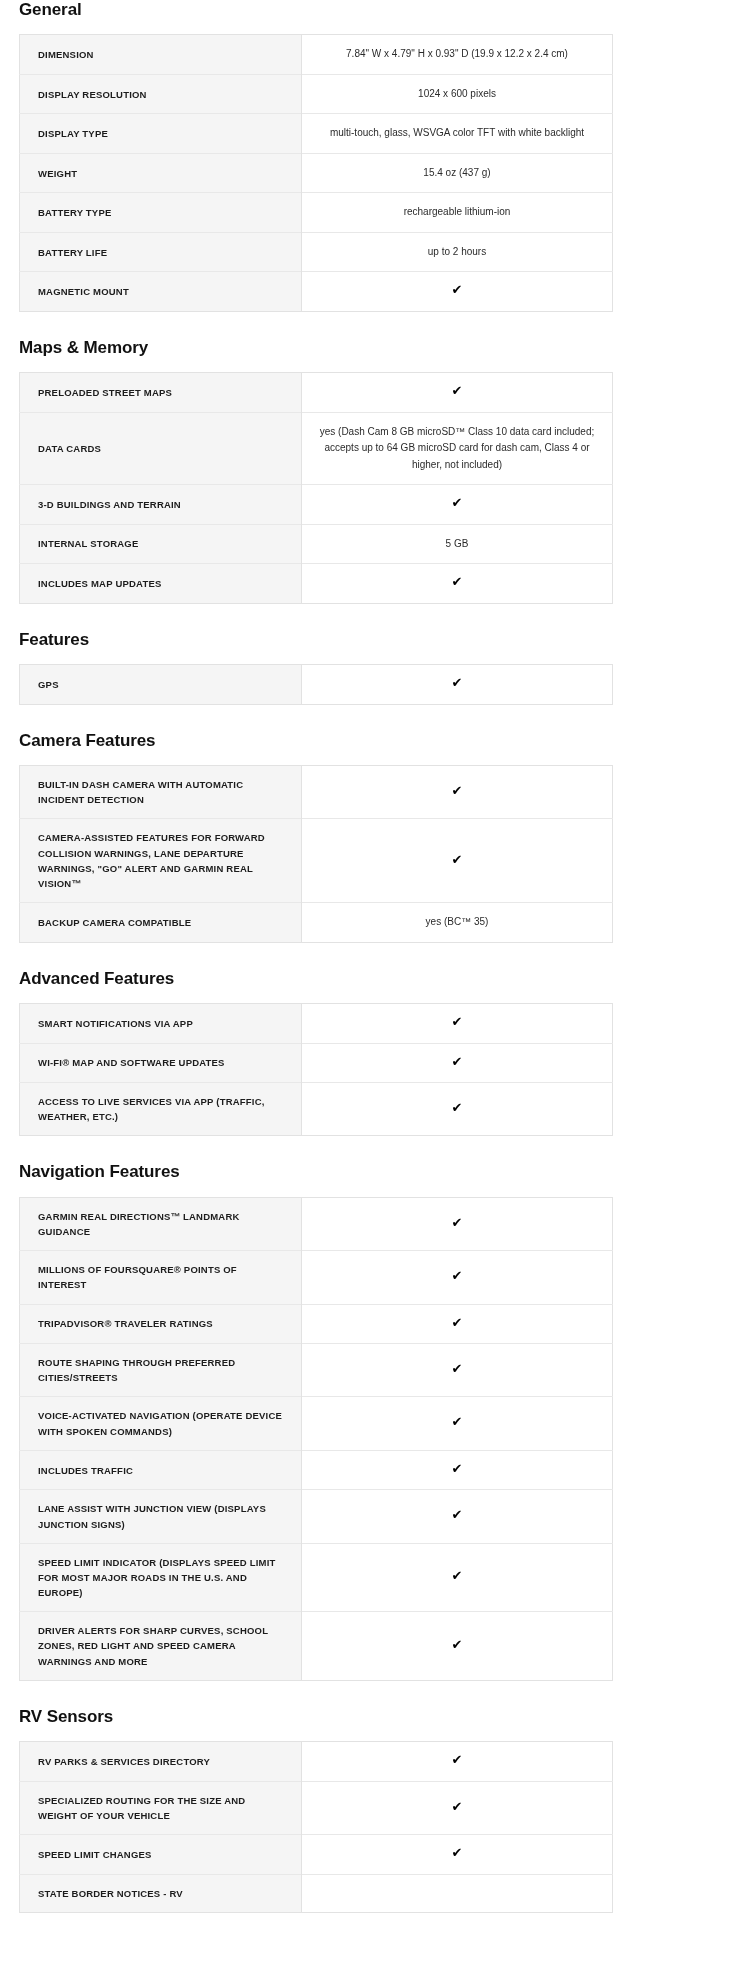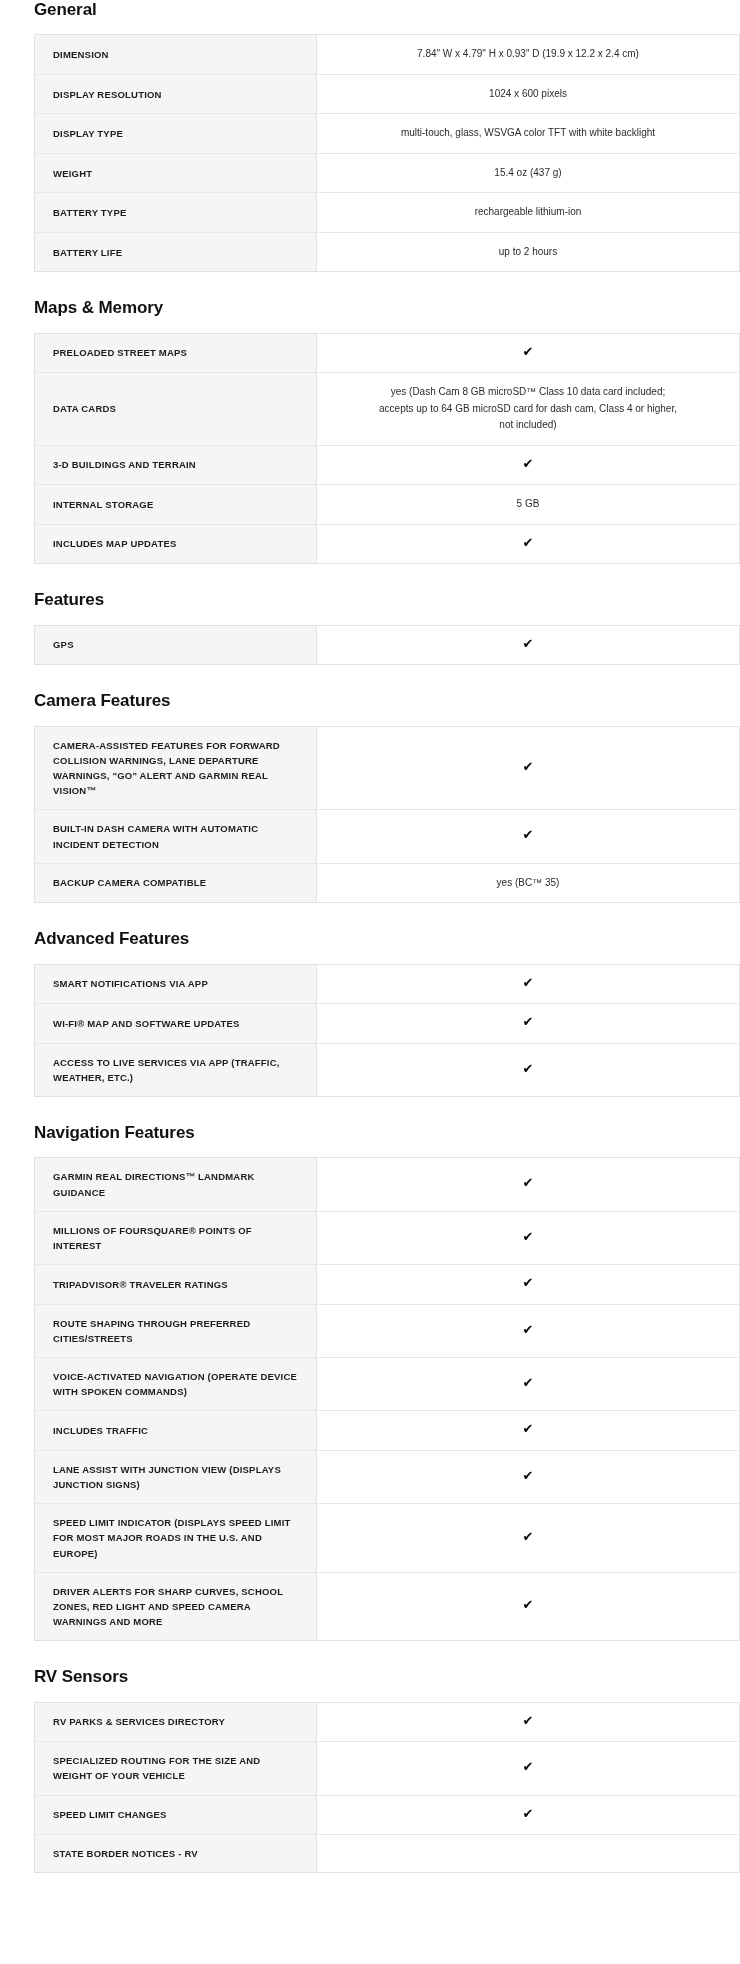--- a/index.html
+++ b/index.html
@@ -12,32 +12,32 @@
   body {
     font-family: "Liberation Sans", sans-serif;
     color: #1a1a1a;
     -webkit-font-smoothing: antialiased;
   }
   .page {
     width: 740px;
     padding: 0 0 14px 0;
   }
   .section {
-    margin: 0 0 26px 16px;
+    margin: 0 0 26px 1px;
   }
   .section-heading {
     font-size: 17px;
     font-weight: 700;
     color: #111111;
     letter-spacing: -0.1px;
     margin: 0 0 14px 18px;
     line-height: 1.2;
   }
   table.spec-table {
-    width: 706px;
+    width: 594px;
     margin: 0 0 0 18px;
     border-collapse: collapse;
     border: 1px solid #e2e2e2;
     table-layout: fixed;
   }
   table.spec-table tr {
     border-bottom: 1px solid #e8e8e8;
   }
   table.spec-table tr:last-child {
     border-bottom: none;
@@ -113,20 +113,24 @@
             <td class="spec-value">
               <span class="val-multiline">rechargeable lithium-ion</span>
             </td>
           </tr>
           <tr>
             <td class="spec-label">BATTERY LIFE</td>
             <td class="spec-value">
               <span class="val-multiline">up to 2 hours</span>
             </td>
           </tr>
+          <tr>
+            <td class="spec-label">MAGNETIC MOUNT</td>
+            <td class="spec-value"><span class="check">✔</span></td>
+          </tr>
         </tbody>
       </table>
     </div>
     <div class="section">
       <div class="section-heading">Maps &amp; Memory</div>
       <table class="spec-table">
         <tbody>
           <tr>
             <td class="spec-label">PRELOADED STREET MAPS</td>
             <td class="spec-value"><span class="check">✔</span></td>
@@ -163,25 +167,25 @@
             <td class="spec-value"><span class="check">✔</span></td>
           </tr>
         </tbody>
       </table>
     </div>
     <div class="section">
       <div class="section-heading">Camera Features</div>
       <table class="spec-table">
         <tbody>
           <tr>
+            <td class="spec-label">BUILT-IN DASH CAMERA WITH AUTOMATIC INCIDENT DETECTION</td>
+            <td class="spec-value"><span class="check">✔</span></td>
+          </tr>
+          <tr>
             <td class="spec-label">CAMERA-ASSISTED FEATURES FOR FORWARD COLLISION WARNINGS, LANE DEPARTURE WARNINGS, "GO" ALERT AND GARMIN REAL VISION™</td>
-            <td class="spec-value"><span class="check">✔</span></td>
-          </tr>
-          <tr>
-            <td class="spec-label">BUILT-IN DASH CAMERA WITH AUTOMATIC INCIDENT DETECTION</td>
             <td class="spec-value"><span class="check">✔</span></td>
           </tr>
           <tr>
             <td class="spec-label">BACKUP CAMERA COMPATIBLE</td>
             <td class="spec-value">
               <span class="val-multiline">yes (BC™ 35)</span>
             </td>
           </tr>
         </tbody>
       </table>

